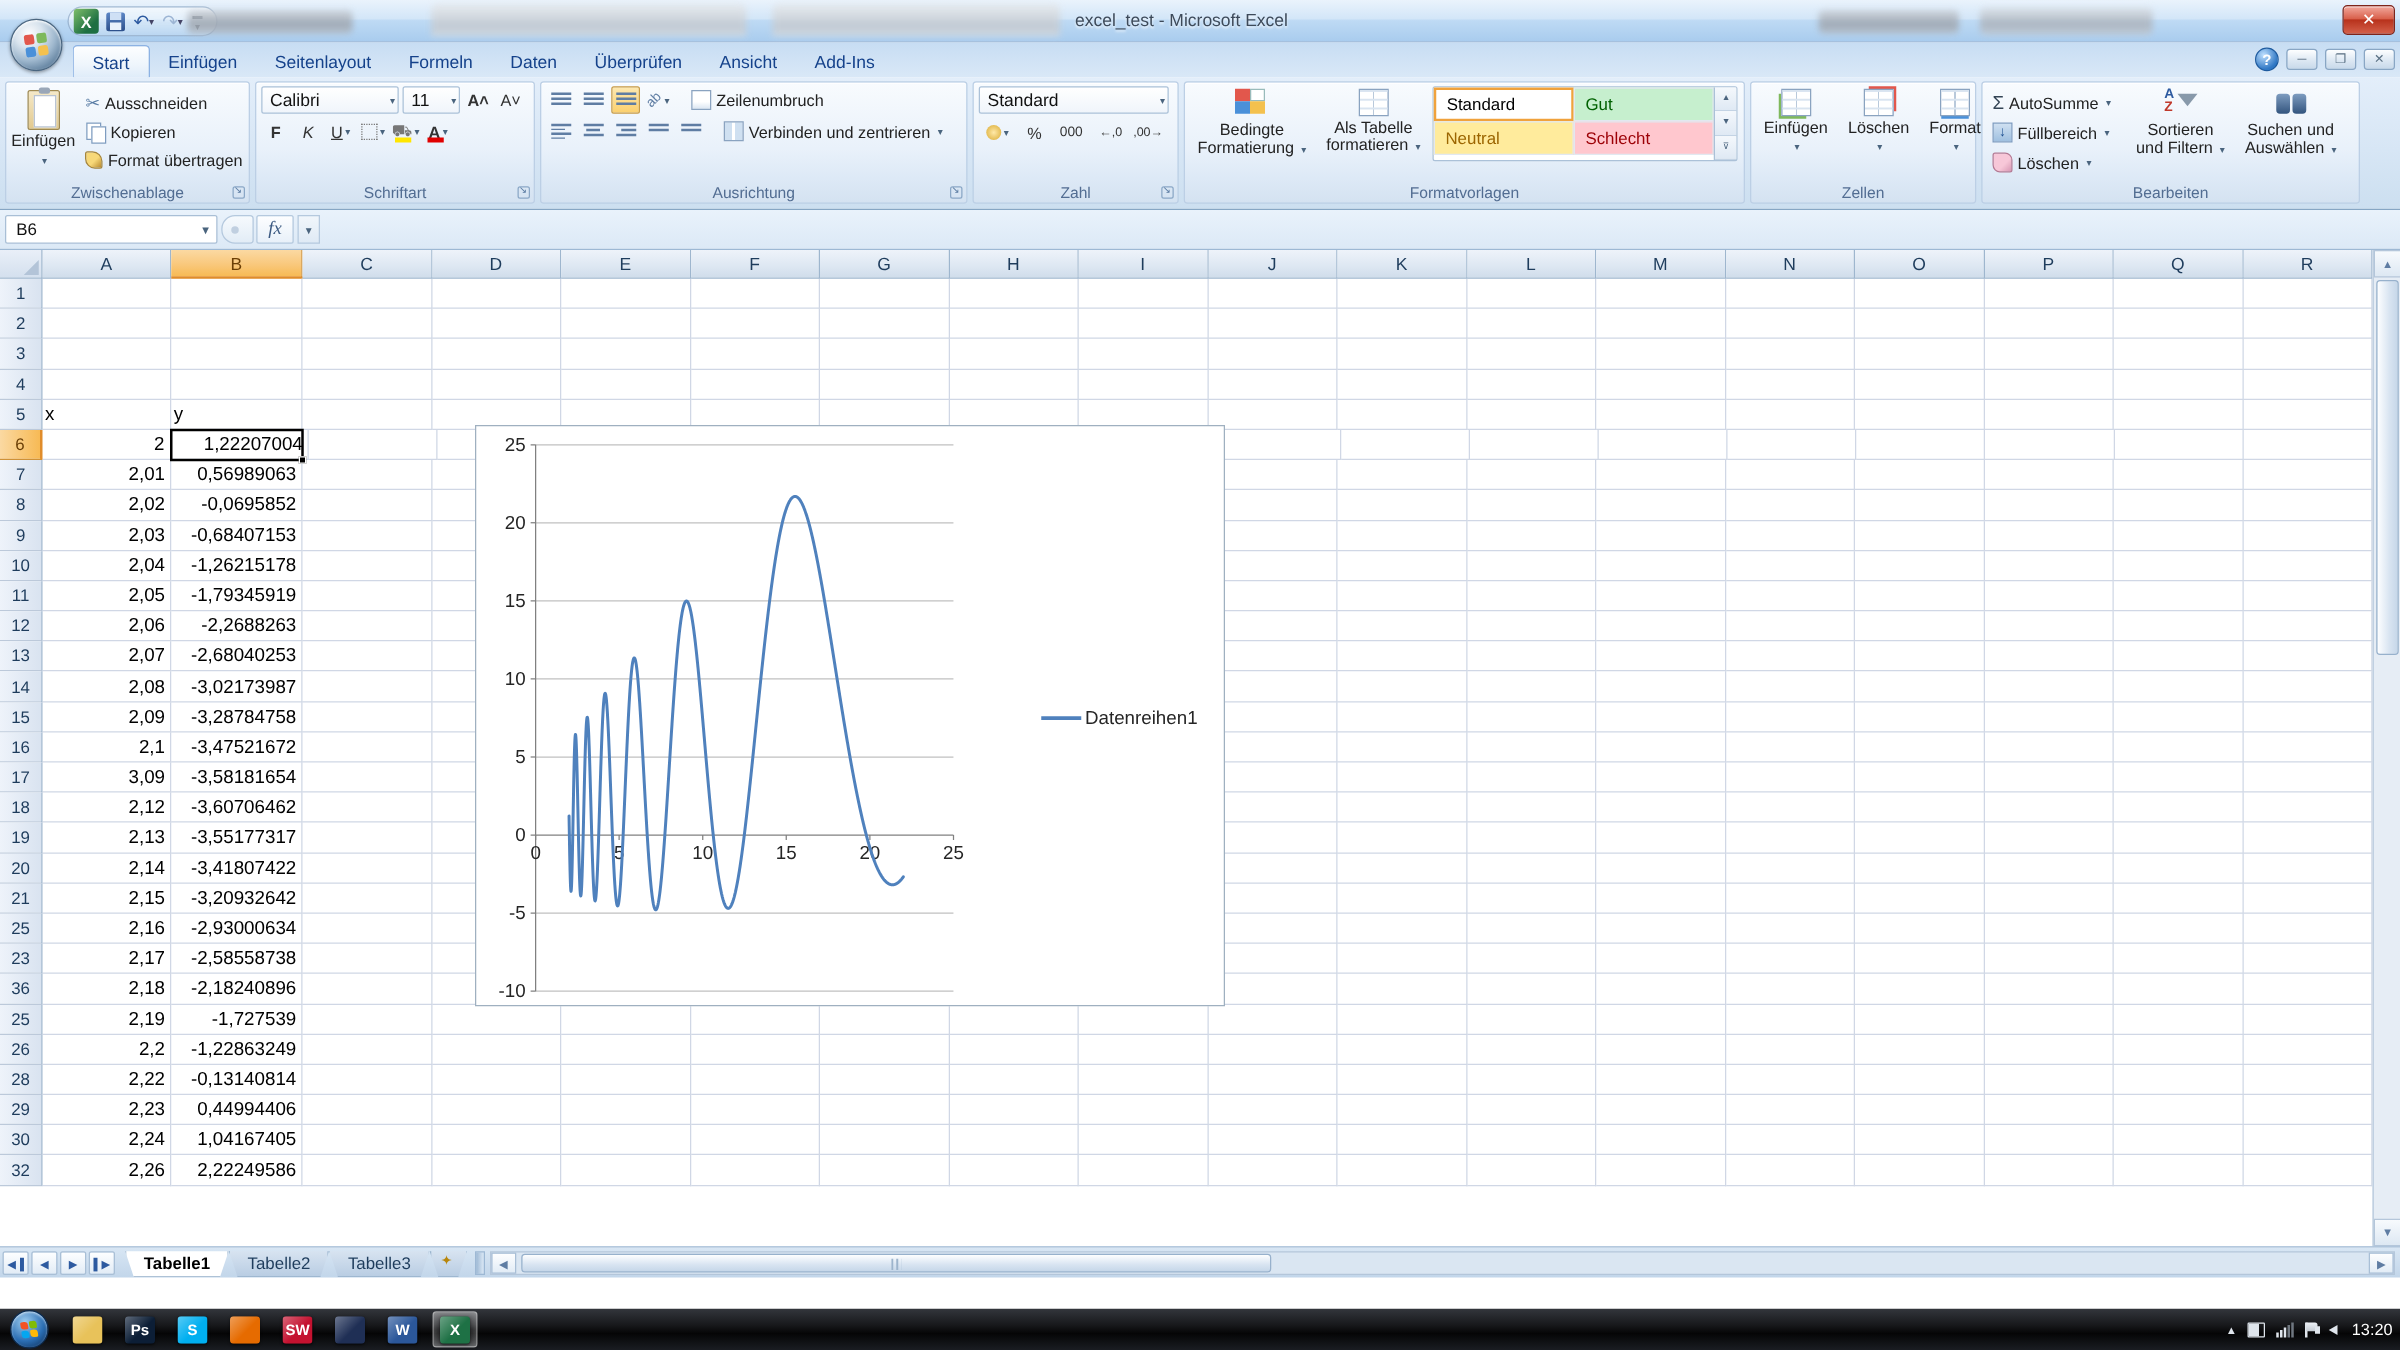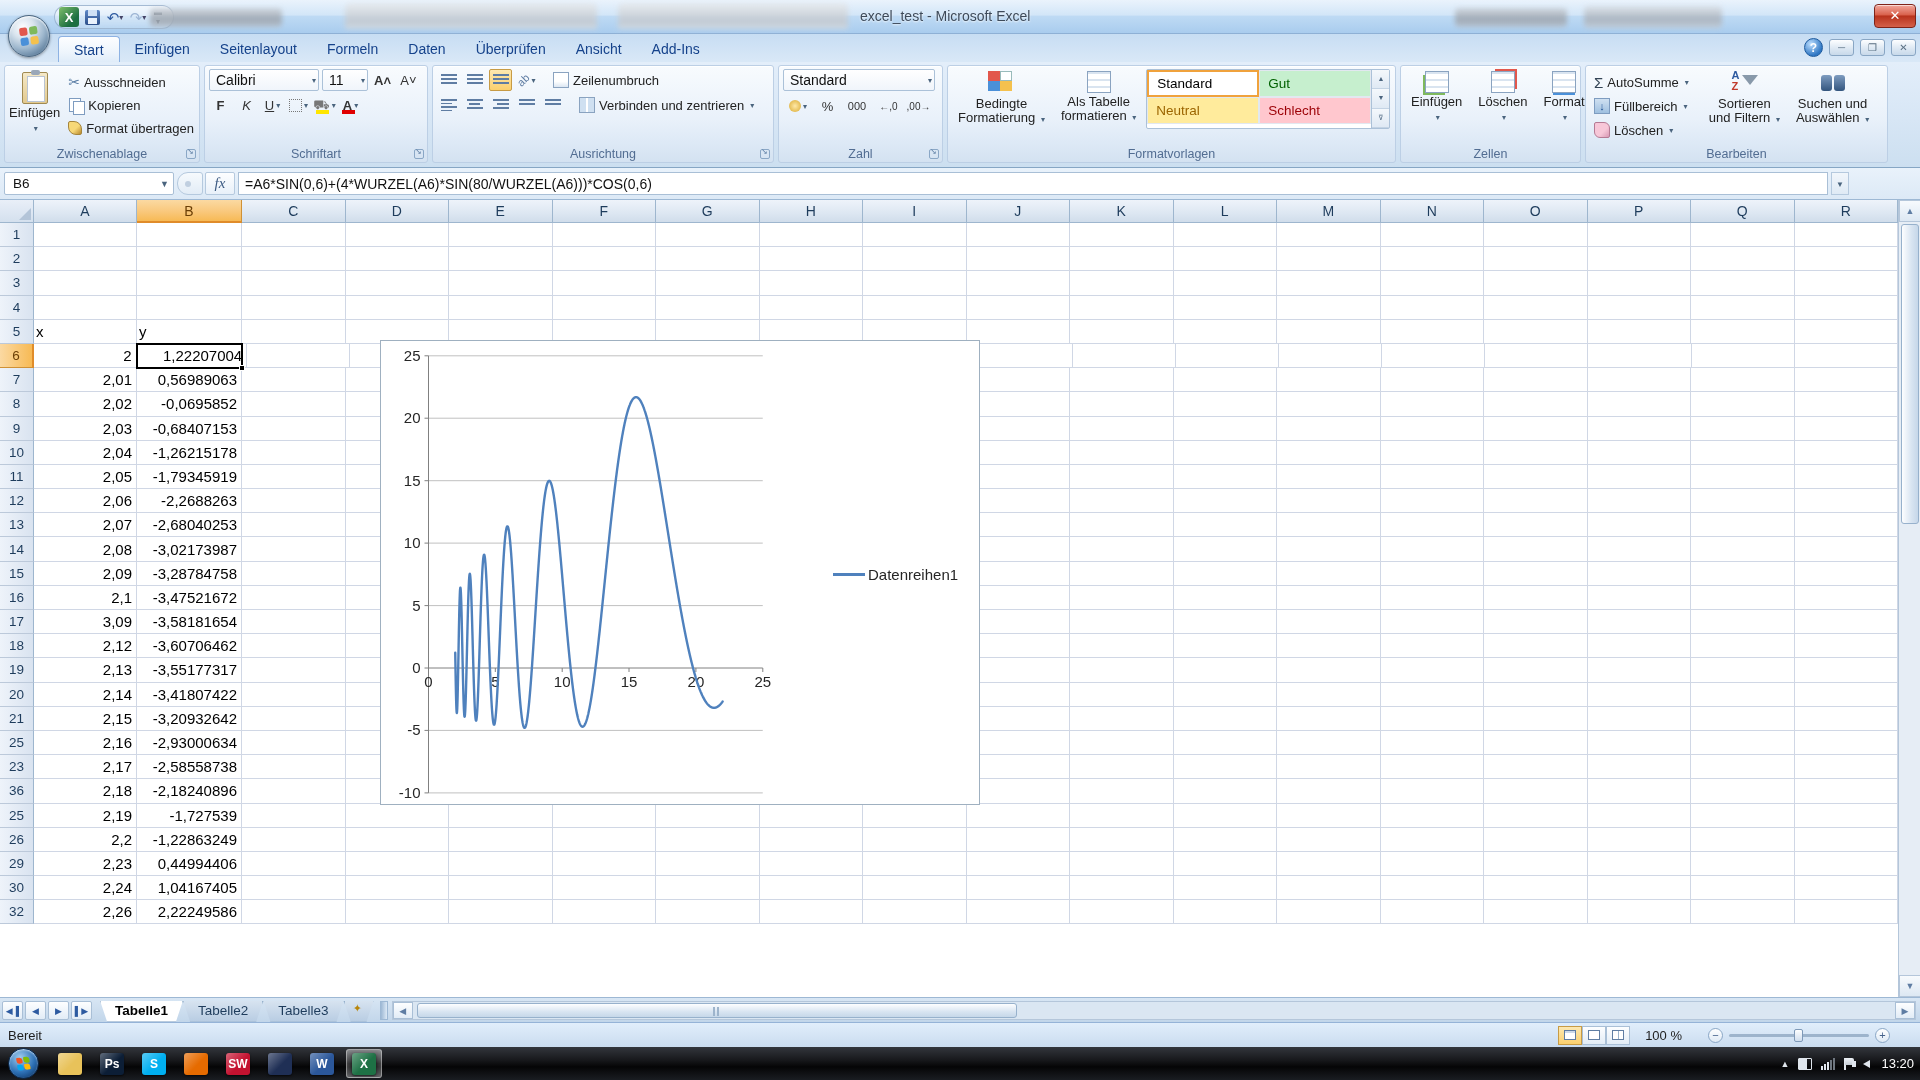--- a/index.html
+++ b/index.html
@@ -544,21 +544,20 @@
     </div>
   </div>
 
   <div class="fbar">
     <div class="namebox">
         <span>B6</span>
         <span class="arrow">▼</span>
       </div>
     <div class="fsplit"></div>
     <div class="fxbtn">fx</div>
-    <div class="finput">=A6*SIN(0,6)+(4*WURZEL(A6)*SIN(80/WURZEL(A6)))*COS(0,6)</div>
     <div class="fexpand">▼</div>
   </div>
 
   <div id="grid">
       <div class="hrow">
         <div class="corner"></div>
         <div class="chead" style="width: 103px;">A</div>
         <div class="chead sel" style="width: 105px;">B</div>
         <div class="chead" style="width: 103.5px;">C</div>
         <div class="chead" style="width: 103.5px;">D</div>
@@ -1099,20 +1098,41 @@
         <div class="cell" style="width: 103.5px;"></div>
         <div class="cell" style="width: 103.5px;"></div>
         <div class="cell" style="width: 103.5px;"></div>
         <div class="cell" style="width: 103.5px;"></div>
         <div class="cell" style="width: 103.5px;"></div>
       </div>
       <div class="grow" style="height: 24.1875px;">
         <div class="rhead">26</div>
         <div class="cell" style="width: 103px;">2,2</div>
         <div class="cell" style="width: 105px;">-1,22863249</div>
+        <div class="cell" style="width: 103.5px;"></div>
+        <div class="cell" style="width: 103.5px;"></div>
+        <div class="cell" style="width: 103.5px;"></div>
+        <div class="cell" style="width: 103.5px;"></div>
+        <div class="cell" style="width: 103.5px;"></div>
+        <div class="cell" style="width: 103.5px;"></div>
+        <div class="cell" style="width: 103.5px;"></div>
+        <div class="cell" style="width: 103.5px;"></div>
+        <div class="cell" style="width: 103.5px;"></div>
+        <div class="cell" style="width: 103.5px;"></div>
+        <div class="cell" style="width: 103.5px;"></div>
+        <div class="cell" style="width: 103.5px;"></div>
+        <div class="cell" style="width: 103.5px;"></div>
+        <div class="cell" style="width: 103.5px;"></div>
+        <div class="cell" style="width: 103.5px;"></div>
+        <div class="cell" style="width: 103.5px;"></div>
+      </div>
+      <div class="grow" style="height: 24.1875px;">
+        <div class="rhead">28</div>
+        <div class="cell" style="width: 103px;">2,22</div>
+        <div class="cell" style="width: 105px;">-0,13140814</div>
         <div class="cell" style="width: 103.5px;"></div>
         <div class="cell" style="width: 103.5px;"></div>
         <div class="cell" style="width: 103.5px;"></div>
         <div class="cell" style="width: 103.5px;"></div>
         <div class="cell" style="width: 103.5px;"></div>
         <div class="cell" style="width: 103.5px;"></div>
         <div class="cell" style="width: 103.5px;"></div>
         <div class="cell" style="width: 103.5px;"></div>
         <div class="cell" style="width: 103.5px;"></div>
         <div class="cell" style="width: 103.5px;"></div>
@@ -1255,43 +1275,20 @@
       </div>
     <div class="instab"></div>
     <div class="hsplit"></div>
     <div class="hscroll">
       <div class="hbtn" style="left:0;">◀</div>
       <div class="hthumb"></div>
       <div class="hbtn" style="right:0;">▶</div>
     </div>
   </div>
 
-  <div class="statusbar">
-    <span class="ready">Bereit</span>
-    <div class="viewbtns">
-      <div class="viewbtn on">
-          <span class="vb-ico"></span>
-        </div>
-      <div class="viewbtn">
-          <span class="vb-ico" style="background:#fff;"></span>
-        </div>
-      <div class="viewbtn">
-          <span class="vb-ico" style="background:linear-gradient(90deg,#fff 45%,#9db4cc 45%,#9db4cc 55%,#fff 55%);"></span>
-        </div>
-    </div>
-    <span class="zoomlabel">100 %</span>
-    <div class="zoomctl">
-      <div class="zbtn">−</div>
-      <div class="ztrack">
-          <div class="notch"></div>
-          <div class="zthumb"></div>
-        </div>
-      <div class="zbtn">+</div>
-    </div>
-  </div>
 
   <div class="taskbar">
     <div class="startorb">
       <div class="flag">
         <i style="background:#f35325"></i>
           <i style="background:#81bc06"></i>
           <i style="background:#05a6f0"></i>
           <i style="background:#ffba08"></i>
       </div>
     </div>

